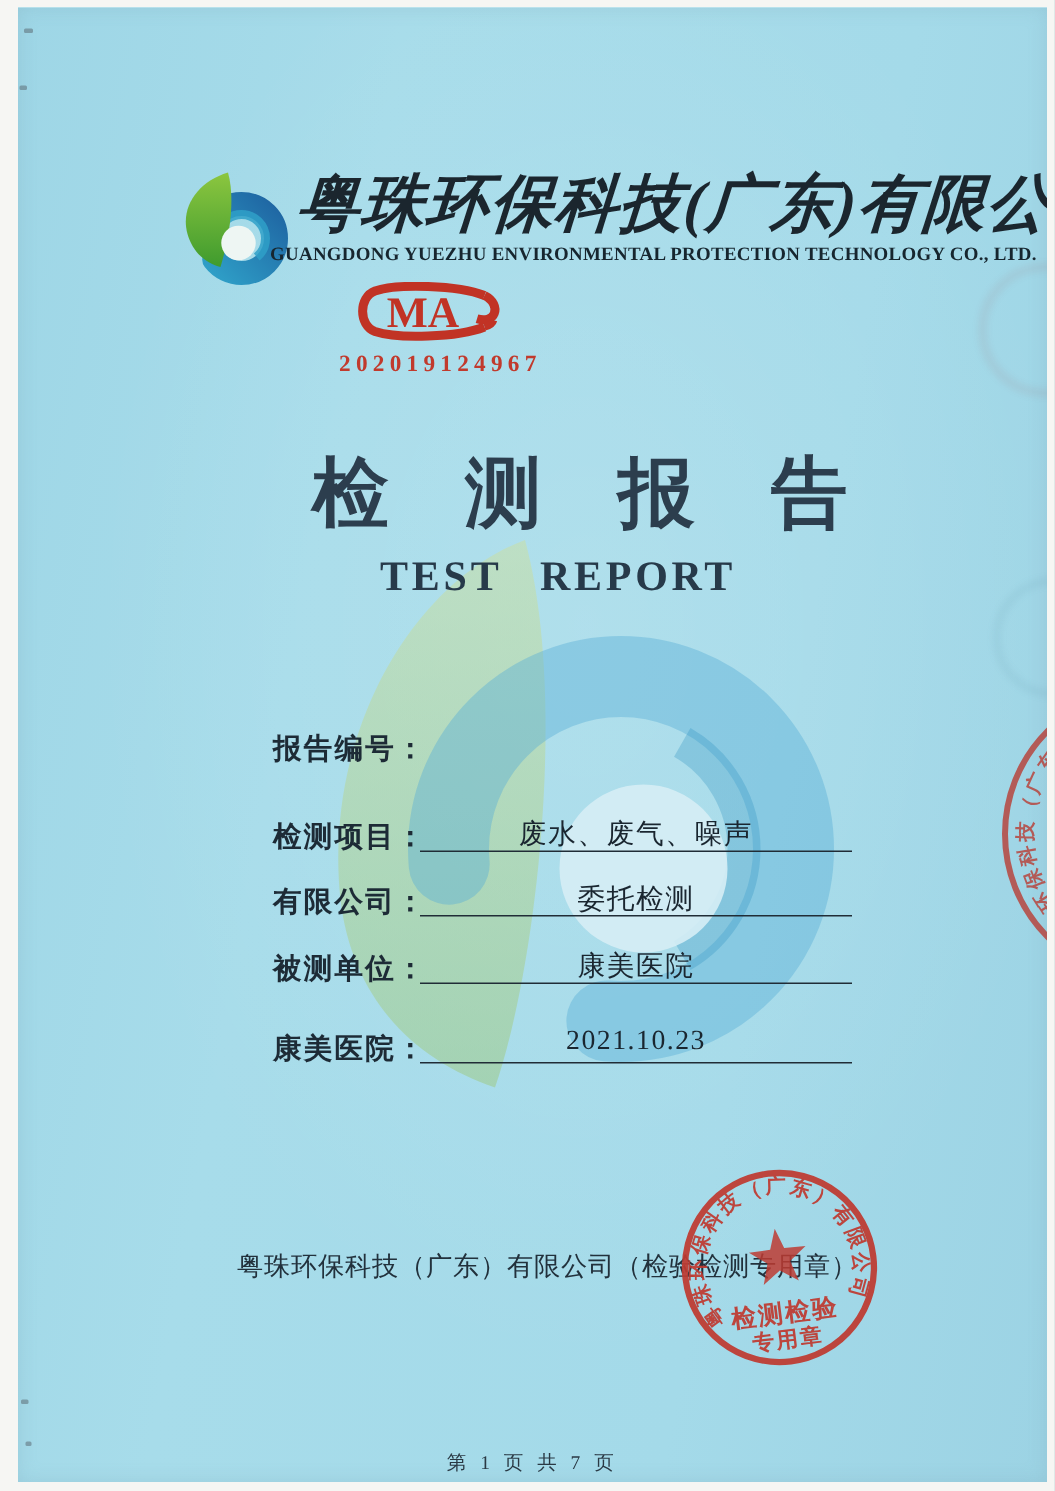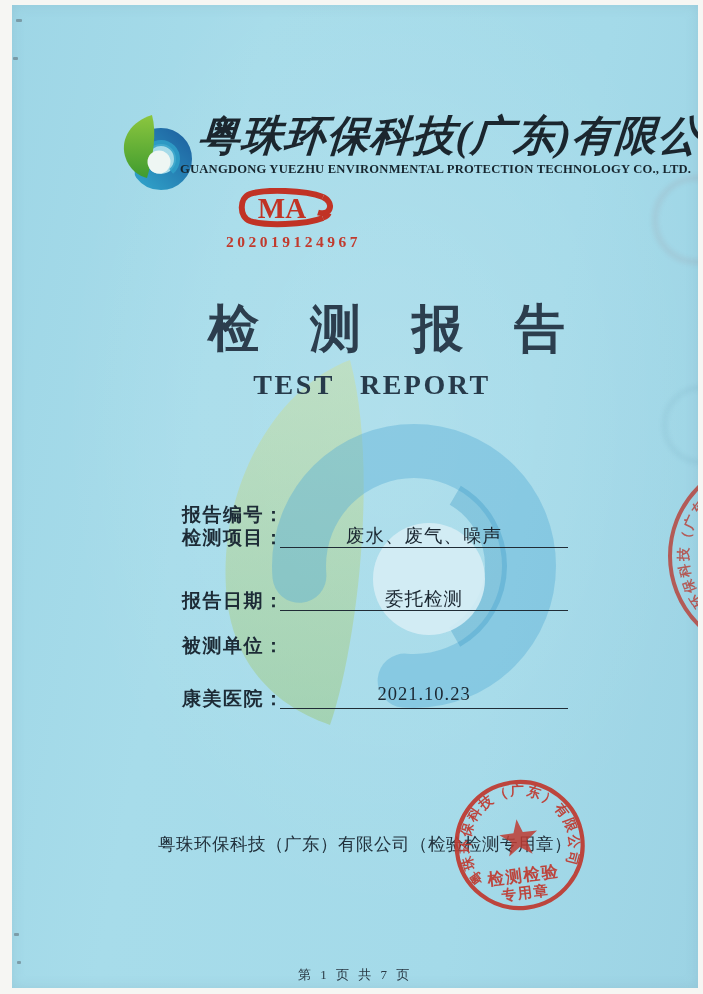--- a/index.html
+++ b/index.html
@@ -57,21 +57,21 @@
   .field-row{left:0;width:686px;height:24px;}
   .field-label{
     position:absolute;left:170px;top:0;
     font-size:19px;font-weight:600;color:#1d2b36;letter-spacing:1.5px;white-space:nowrap;
   }
   .field-value{
     position:absolute;left:268px;top:-2px;width:288px;height:25px;
     text-align:center;font-size:18.5px;color:#1a2630;
     border-bottom:1.6px solid #202c36;letter-spacing:1px;white-space:nowrap;
   }
-  .row-0{top:497px;padding-left:34px;} .row-1{top:520px;} .row-2{top:583px;} .row-3{top:628px;} .row-4{top:681px;}
+  .row-0{top:481px;padding-left:34px;} .row-1{top:540px;} .row-2{top:583px;} .row-3{top:628px;} .row-4{top:681px;}
 
   
   .issuer-line{
     left:146px;top:827px;width:430px;
     font-size:17.5px;color:#22313c;letter-spacing:.5px;white-space:nowrap;
   }
   .page-indicator{
     left:0;top:961px;width:686px;text-align:center;
     font-size:13px;color:#2a3944;letter-spacing:3px;
   }
@@ -146,25 +146,26 @@
     <div class="abs title-en">TEST REPORT</div>
 
     <div class="abs field-row row-0">
       <span class="field-label">报告编号：</span>
     </div>
     <div class="abs field-row row-1">
       <span class="field-label">检测项目：</span>
       <span class="field-value">废水、废气、噪声</span>
     </div>
     <div class="abs field-row row-2">
-      <span class="field-label">报告日期：</span>
+      <span class="field-label">有限公司：</span>
       <span class="field-value">委托检测</span>
     </div>
     <div class="abs field-row row-3">
       <span class="field-label">被测单位：</span>
+      <span class="field-value">康美医院</span>
     </div>
     <div class="abs field-row row-4">
       <span class="field-label">康美医院：</span>
       <span class="field-value">2021.10.23</span>
     </div>
 
     <div class="abs issuer-line">粤珠环保科技（广东）有限公司（检验检测专用章）</div>
 
     <svg class="abs edge-seal" viewBox="0 0 110 312">
       <circle cx="179" cy="151" r="97" fill="none" stroke="#b7463f" stroke-width="4"></circle>

